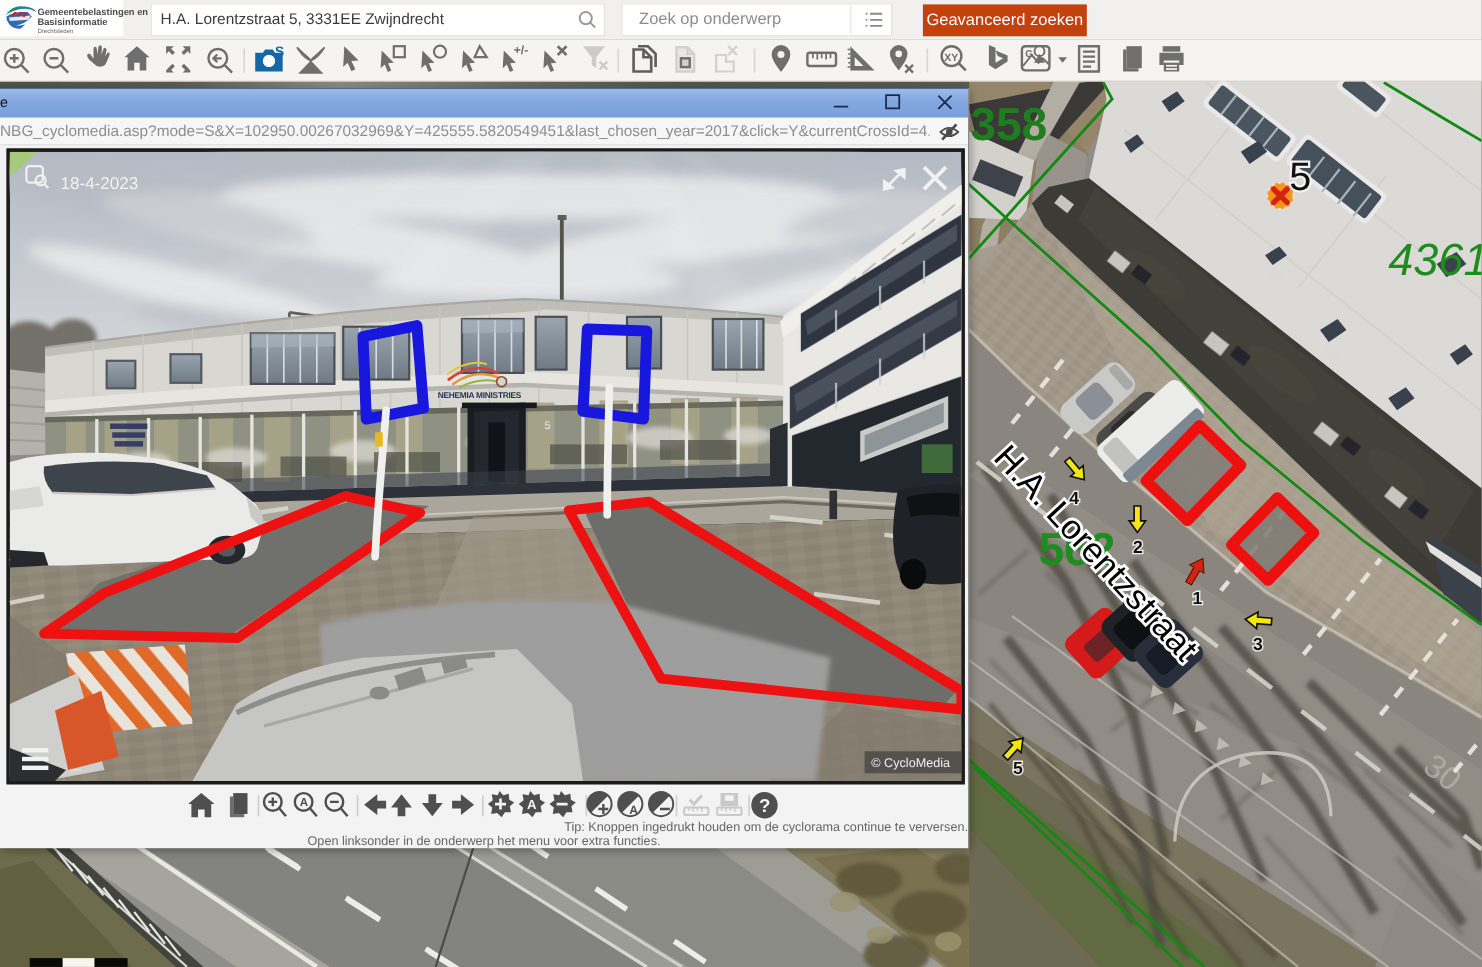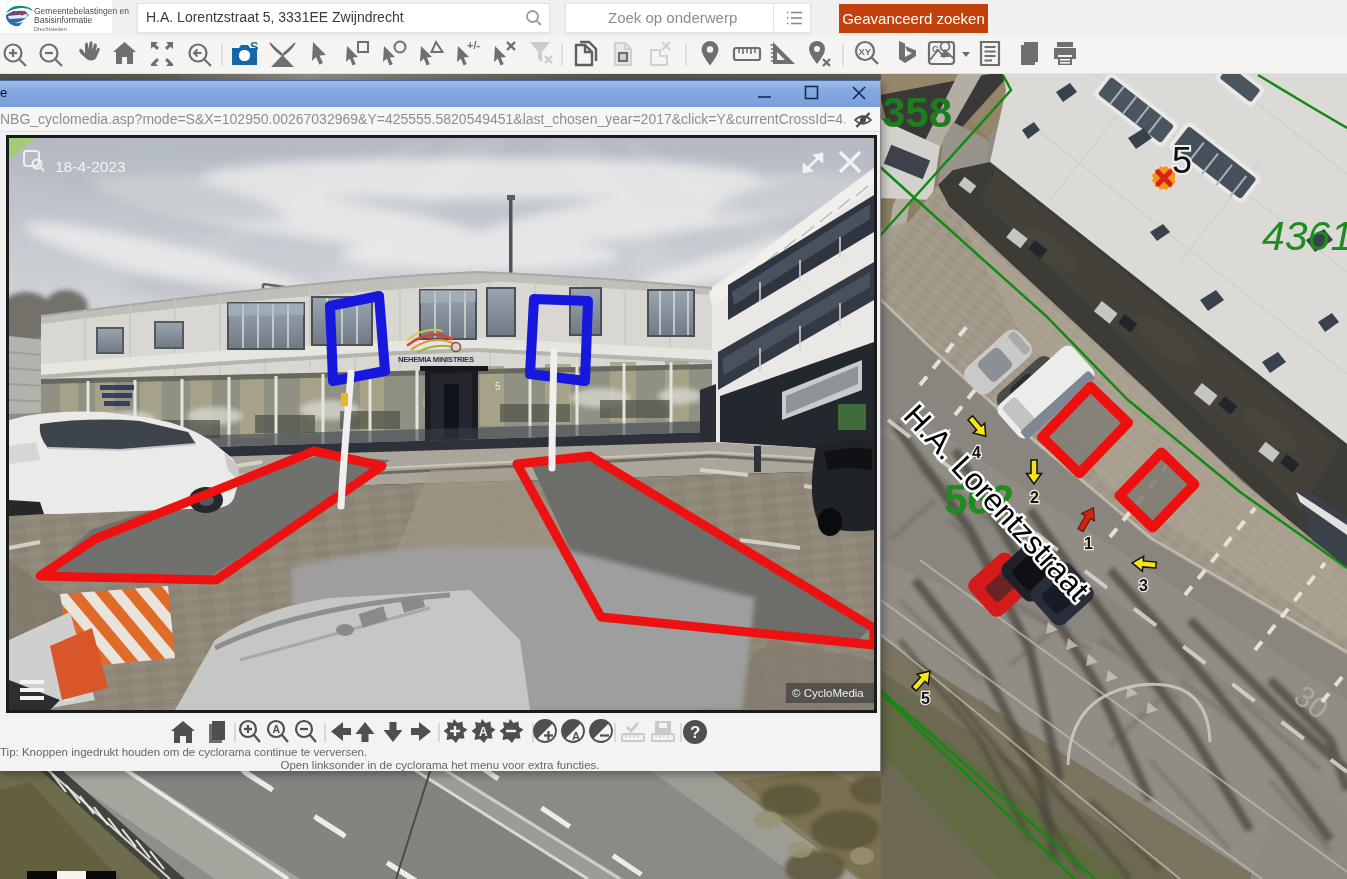--- a/index.html
+++ b/index.html
@@ -361,33 +361,33 @@
 <div class="abs" style="left:0px;top:0px;width:112px;height:33px;background:#fff"></div>
 
 <svg class="abs" style="left:3px;top:2px" width="32" height="28" viewBox="0 0 32 28">
  <path d="M 2 12 Q 8 2 20 4 Q 28 5 30 9 Q 22 4 12 7 Q 5 9 2 12 Z" fill="#1a8a80"></path>
  <path d="M 3 13 Q 10 8 22 9 L 26 13 Q 18 22 8 21 Q 2 18 3 13 Z" fill="#2a6db0"></path>
  <path d="M 5 14 L 25 12 L 23 16 L 6 17 Z" fill="#e8e8e8"></path>
  <path d="M 7 12 l 3 -3 l 2.5 0 l -3 4 Z M 12 12.5 l 3 -3.5 l 2.5 0 l -3 4 Z M 17 13 l 3 -3.5 l 2.5 0 l -3 4 Z" fill="#cc2222"></path>
  <path d="M 4 18 Q 12 23 20 20 L 16 24 Q 8 25 4 18 Z" fill="#2a6db0"></path>
 </svg>
 
-<div class="abs" style="left:34px;top:7px;width:110px;font-size:8.5px;font-weight:normal;color:#4a4a4a;line-height:9px;white-space:nowrap">Gemeentebelastingen en<br>Basisinformatie</div>
+<div class="abs" style="left:34px;top:7px;width:110px;font-size:8.5px;font-weight:bold;color:#4a4a4a;line-height:9px;white-space:nowrap">Gemeentebelastingen en<br>Basisinformatie</div>
 <div class="abs" style="left:34px;top:26px;font-size:5.5px;color:#666">Drechtsteden</div>
 
 <div class="abs" style="left:137px;top:3px;width:413px;height:30px;background:#fff;border:1px solid #e3e2e0;box-shadow:0 1px 2px rgba(0,0,0,0.06)"></div>
 <div class="abs" style="left:146px;top:9px;font-size:14px;color:#3a3a3a">H.A. Lorentzstraat 5, 3331EE Zwijndrecht</div>
 
 <svg class="abs" style="left:524px;top:8px" width="20" height="20" viewBox="0 0 20 20">
       <circle cx="8.5" cy="8.5" r="5.5" fill="none" stroke="#9a9a9a" stroke-width="1.8"></circle>
       <line x1="12.8" y1="12.8" x2="17" y2="17" stroke="#9a9a9a" stroke-width="1.8"></line>
     </svg>
 
 <div class="abs" style="left:565px;top:3px;width:246px;height:30px;background:#fff;border:1px solid #e3e2e0;box-shadow:0 1px 2px rgba(0,0,0,0.06)"></div>
-<div class="abs" style="left:608px;top:9px;font-size:15px;color:#8c8c8c">Zoek op onderwerp</div>
+<div class="abs" style="left:581px;top:9px;font-size:15px;color:#8c8c8c">Zoek op onderwerp</div>
 <div class="abs" style="left:773px;top:5px;width:1px;height:26px;background:#e0e0de"></div>
 
 <svg class="abs" style="left:786px;top:10px" width="18" height="16" viewBox="0 0 18 16">
       <g stroke="#8a8a8a" stroke-width="1.6">
         <line x1="1" y1="2.5" x2="2.5" y2="2.5"></line>
         <line x1="5" y1="2.5" x2="16" y2="2.5"></line>
         <line x1="1" y1="8" x2="2.5" y2="8"></line>
         <line x1="5" y1="8" x2="16" y2="8"></line>
         <line x1="1" y1="13.5" x2="2.5" y2="13.5"></line>
         <line x1="5" y1="13.5" x2="16" y2="13.5"></line>
@@ -597,22 +597,22 @@
   <div class="abs" style="left:0px;top:31px;width:845px;font-size:14px;color:#8e8e8e;white-space:nowrap;overflow:hidden">NBG_cyclomedia.asp?mode=S&amp;X=102950.00267032969&amp;Y=425555.5820549451&amp;last_chosen_year=2017&amp;click=Y&amp;currentCrossId=4...</div>
 
   <svg class="abs" style="left:853px;top:31px" width="20" height="18" viewBox="0 0 20 18">
         <path d="M 2 9 Q 10 1.5 18 9 Q 10 16.5 2 9 Z" fill="none" stroke="#4a4a4a" stroke-width="1.7"></path>
         <circle cx="10" cy="9" r="3" fill="#4a4a4a"></circle>
         <line x1="3.5" y1="16" x2="16.5" y2="2" stroke="#4a4a4a" stroke-width="2.4"></line>
       </svg>
 
   <div class="abs" style="left:0px;top:632px;width:880px;height:59px;background:#f3f3f3"></div>
 
-  <div class="abs" style="left:0px;top:666px;width:880px;text-align:left;font-size:11.5px;color:#666">Tip: Knoppen ingedrukt houden om de cyclorama continue te verversen.</div>
-  <div class="abs" style="left:0px;top:679px;width:880px;text-align:center;font-size:11.5px;color:#666">Open linksonder in de cyclorama het menu voor extra functies.</div>
+  <div class="abs" style="left:0px;top:666px;width:880px;text-align:right;font-size:11.5px;color:#666">Tip: Knoppen ingedrukt houden om de cyclorama continue te verversen.</div>
+  <div class="abs" style="left:0px;top:679px;width:880px;text-align:center;font-size:11.5px;color:#666">Open linksonder in de onderwerp het menu voor extra functies.</div>
 </div>
 
 <div class="abs" style="left:6px;top:135px;width:871px;height:578px;background:#191919;border:3px solid #1b1b1b"></div>
 
 <svg class="abs" style="left:9px;top:138px" width="865" height="572" viewBox="9 138 865 572" xmlns="http://www.w3.org/2000/svg">
  <defs>
   <linearGradient id="skyg" x1="0" y1="0" x2="0" y2="1">
    <stop offset="0" stop-color="#b4bac4"></stop>
           <stop offset="0.45" stop-color="#cdd1d6"></stop>
           <stop offset="1" stop-color="#e4e5e6"></stop>

